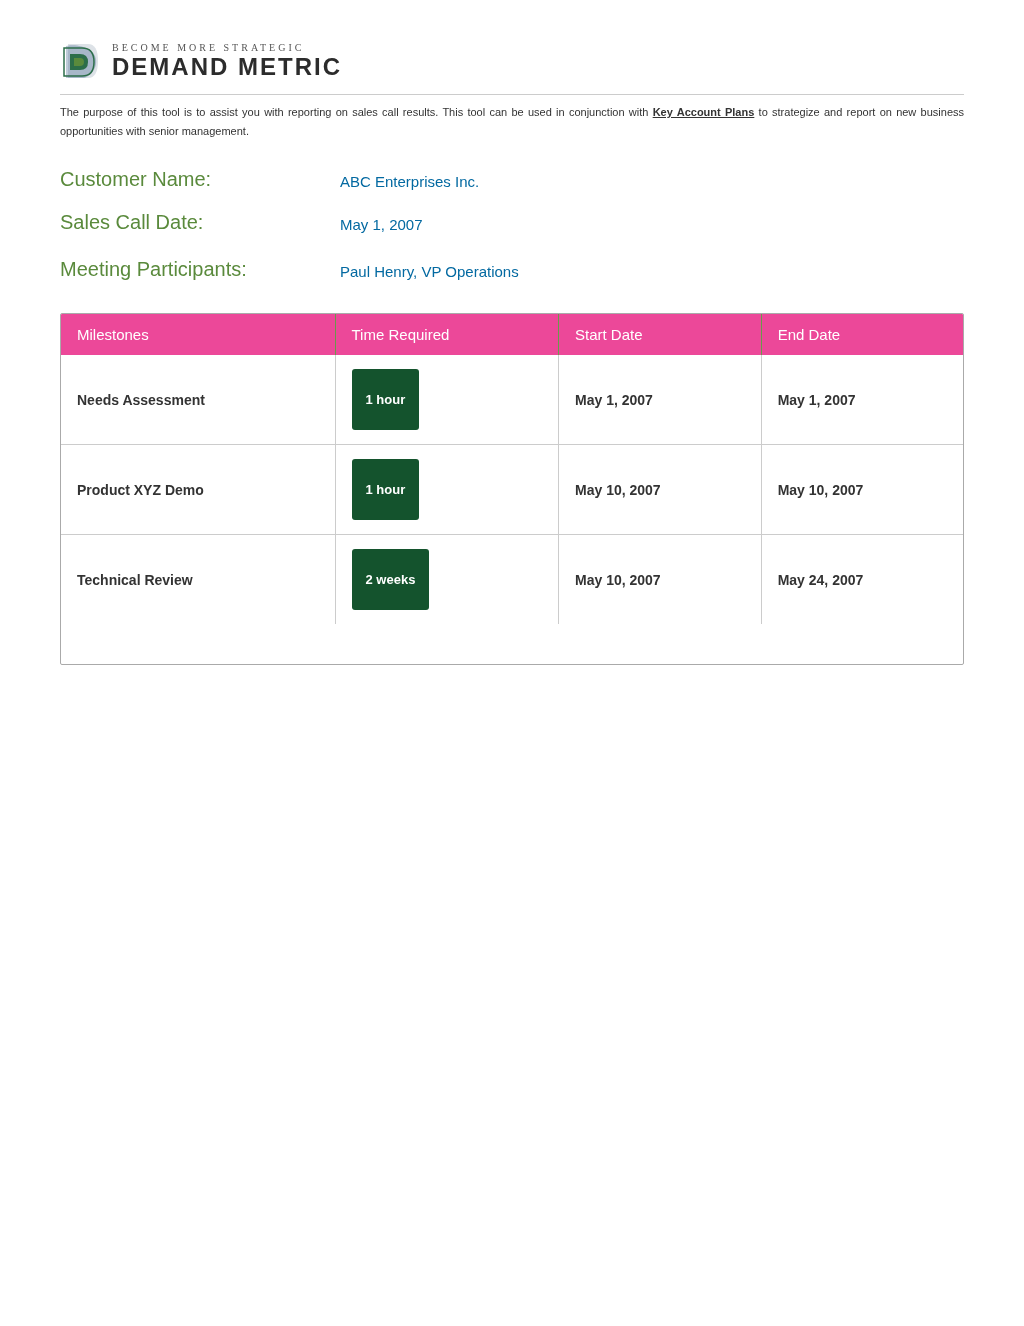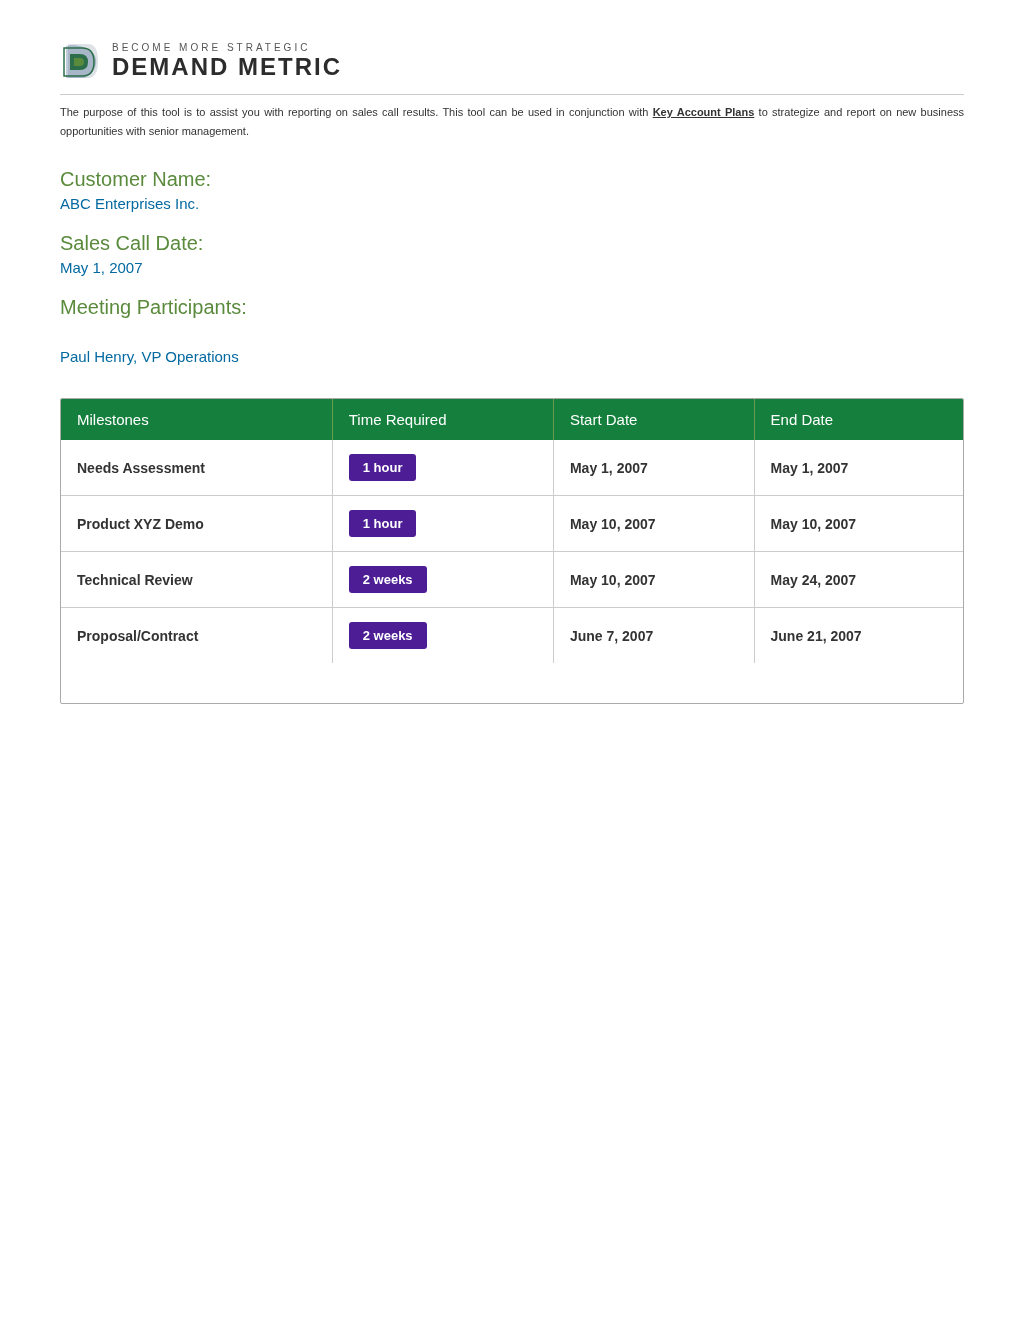--- a/index.html
+++ b/index.html
@@ -40,20 +40,21 @@
       display: flex;
       flex-direction: column;
     }
 
     .logo-tagline {
       font-size: 10px;
       letter-spacing: 3px;
       color: #555555;
       text-transform: uppercase;
       font-weight: normal;
+      font-family: Liberation Serif, serif;
     }
 
     .logo-name {
       font-size: 24px;
       font-weight: bold;
       color: #2c2c2c;
       letter-spacing: 2px;
       text-transform: uppercase;
     }
 
@@ -89,62 +90,60 @@
       font-weight: bold;
     }
 
     
     .info-fields {
       margin-bottom: 28px;
     }
 
     .info-row {
       display: flex;
-      align-items: flex-start;
+      align-items: center;
       margin-bottom: 20px;
-      flex-direction: column;
     }
 
     .info-label {
       font-size: 20px;
       color: #5a8a3c;
       font-weight: normal;
       min-width: 280px;
       padding-right: 20px;
     }
 
     .info-value {
       font-size: 15px;
       color: #0369a1;
       padding-top: 4px;
     }
 
     .info-value .line {
       display: block;
       line-height: 1.8;
-      margin-top: 20px;
     }
 
     
     .nbo-heading {
       font-size: 22px;
       color: #5a8a3c;
       font-weight: normal;
       margin-bottom: 20px;
     }
 
     
     .milestones-table {
       width: 100%;
       border-collapse: collapse;
       margin-bottom: 40px;
     }
 
     .milestones-table thead tr {
-      background-color: #15803d;
+      background-color: #ec4899;
     }
 
     .milestones-table thead th {
       color: #ffffff;
       font-size: 15px;
       font-weight: normal;
       padding: 12px 16px;
       text-align: left;
       border-right: 1px solid #6a9a4c;
     }
@@ -173,25 +172,25 @@
     .milestones-table tbody td:last-child {
       border-right: none;
     }
 
     .milestones-table tbody td.milestone-name {
       font-weight: bold;
       font-size: 14px;
     }
 
     .time-badge {
-      background-color: #4c1d95;
+      background-color: #14532d;
       color: #ffffff;
       font-weight: bold;
       font-size: 13px;
-      padding: 6px 14px;
+      padding: 23px 14px;
       border-radius: 3px;
       display: inline-block;
       text-align: center;
     }
 
     .date-cell {
       font-weight: bold;
       font-size: 14px;
     }
 
@@ -271,23 +270,17 @@
             <td><span class="time-badge">1 hour</span></td>
             <td class="date-cell">May 10, 2007</td>
             <td class="date-cell">May 10, 2007</td>
           </tr>
           <tr>
             <td class="milestone-name">Technical Review</td>
             <td><span class="time-badge">2 weeks</span></td>
             <td class="date-cell">May 10, 2007</td>
             <td class="date-cell">May 24, 2007</td>
           </tr>
-          <tr>
-            <td class="milestone-name">Proposal/Contract</td>
-            <td><span class="time-badge">2 weeks</span></td>
-            <td class="date-cell">June 7, 2007</td>
-            <td class="date-cell">June 21, 2007</td>
-          </tr>
         </tbody>
     </table>
   </div>
 
 </div>
 
 </body></html>

